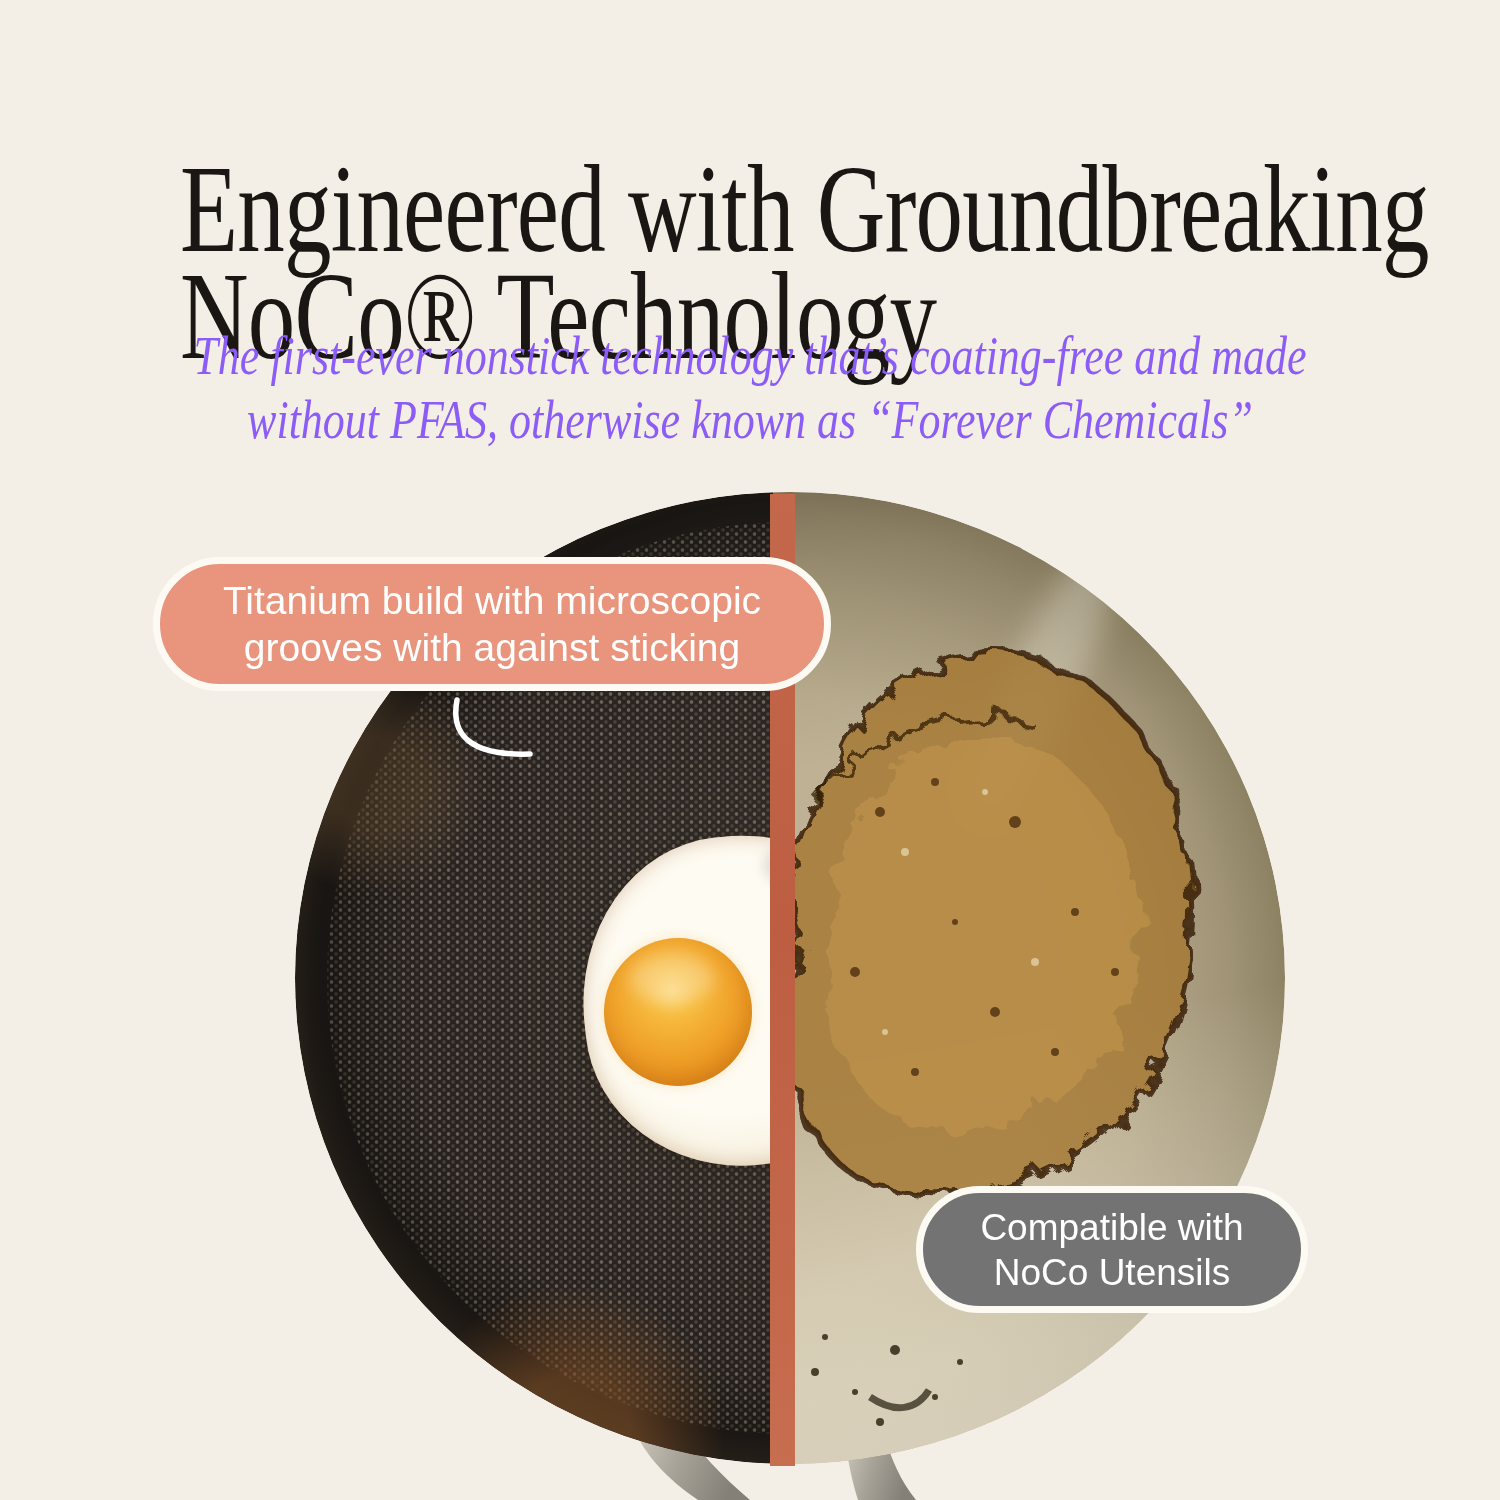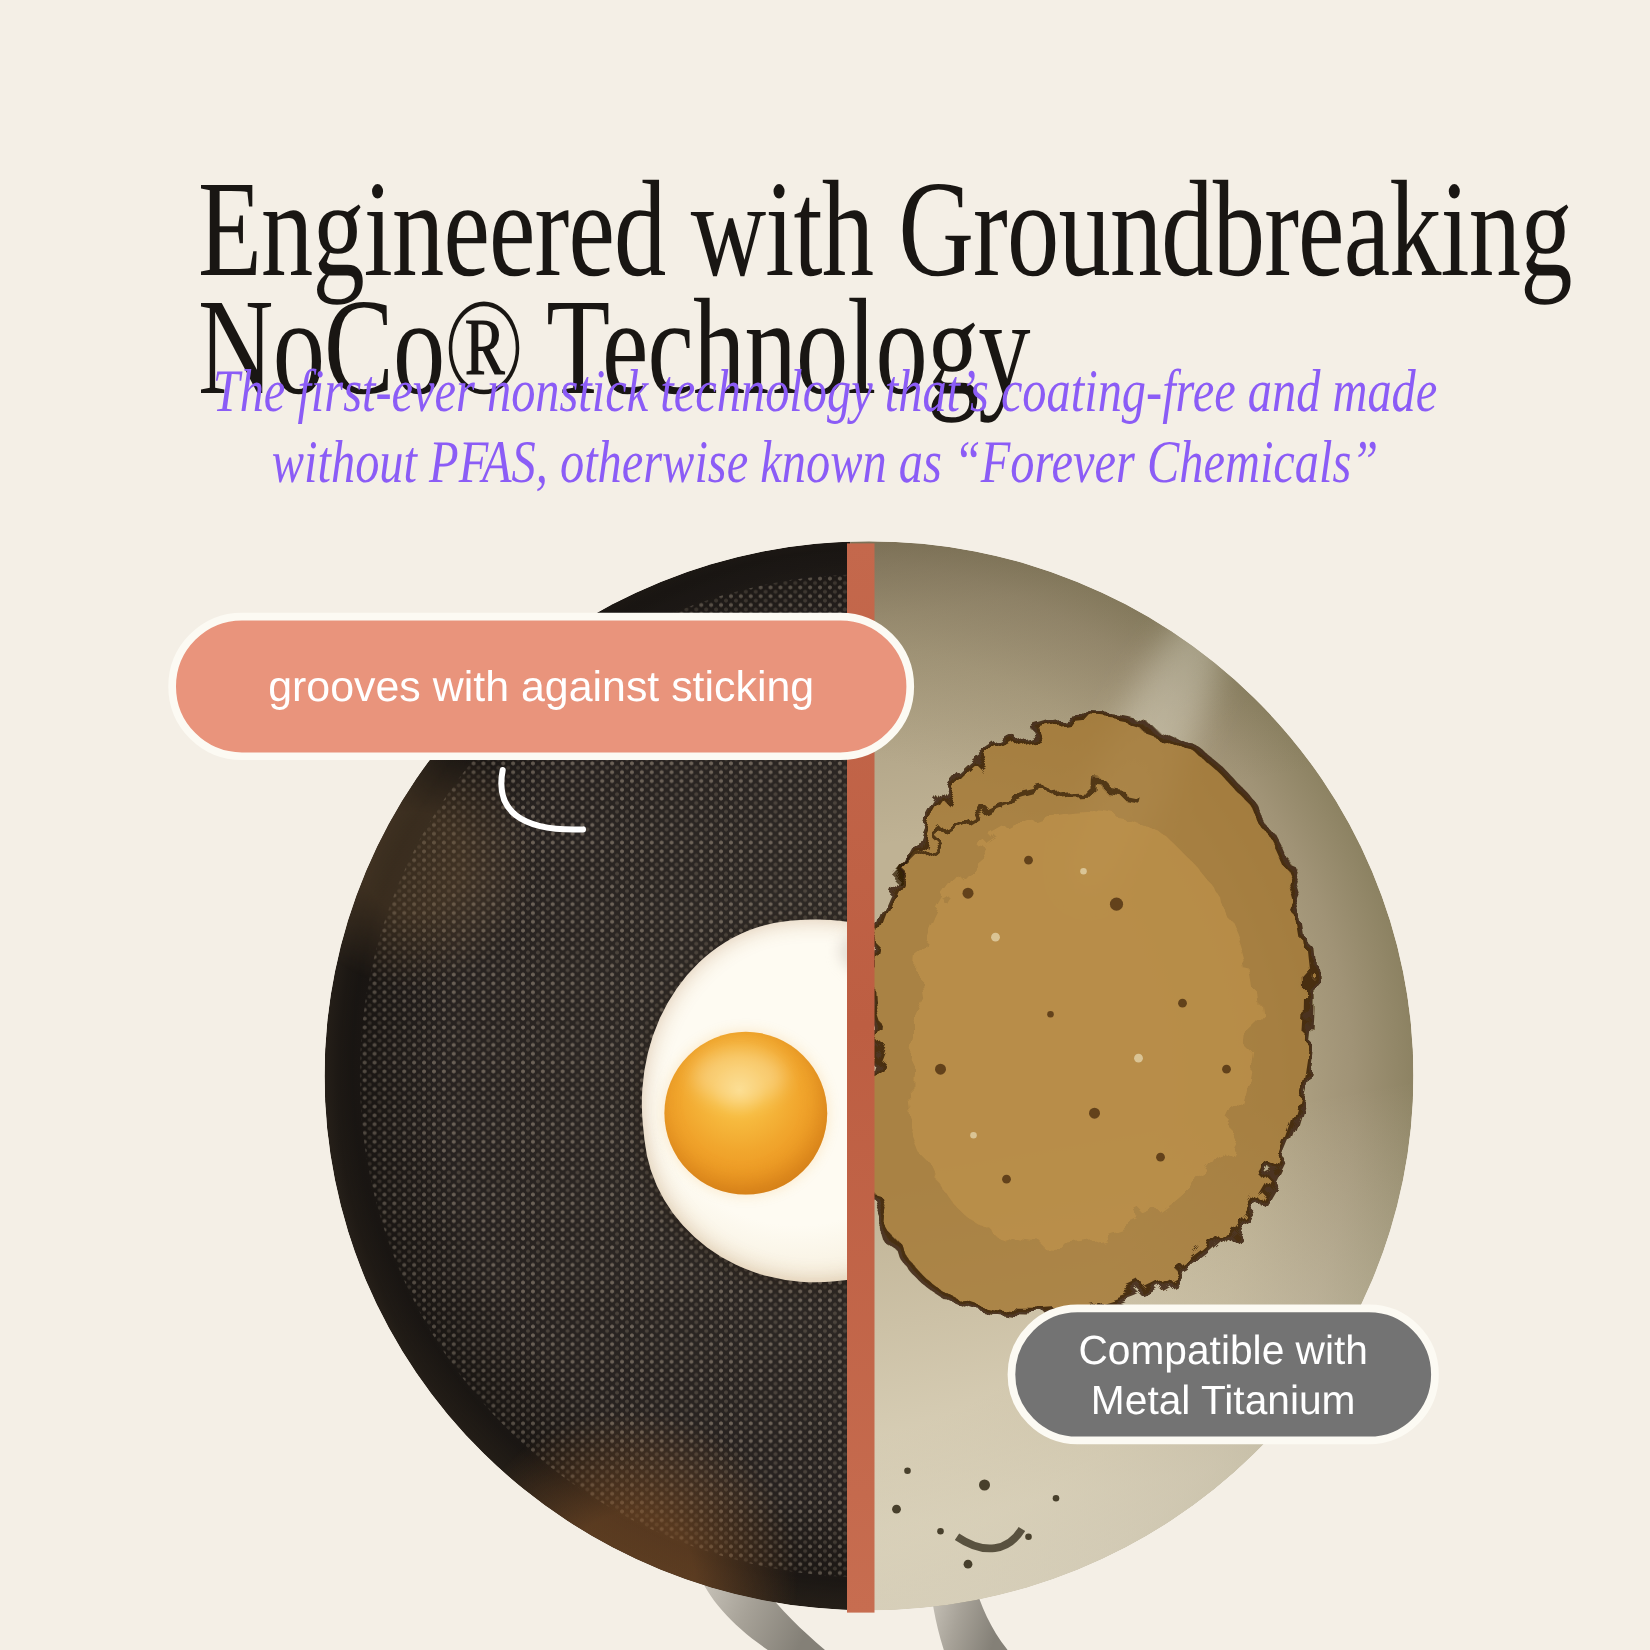--- a/index.html
+++ b/index.html
@@ -184,21 +184,22 @@
     </div>
   </div>
 
   <div class="divider"></div>
 
   <svg class="pointer" width="110" height="80" viewBox="0 0 110 80">
     <path d="M17 12 C10 48 32 68 90 66" fill="none" stroke="#ffffff" stroke-width="5.5" stroke-linecap="round"></path>
   </svg>
 
   <div class="callout nonstick">
+    <span class="ln">Titanium build with microscopic</span>
     <span class="ln">grooves with against sticking</span>
   </div>
 
   <div class="callout metal">
     <span class="ln">Compatible with</span>
-    <span class="ln">Metal Titanium</span>
+    <span class="ln">NoCo Utensils</span>
   </div>
 
 </div>
 
 </body></html>

